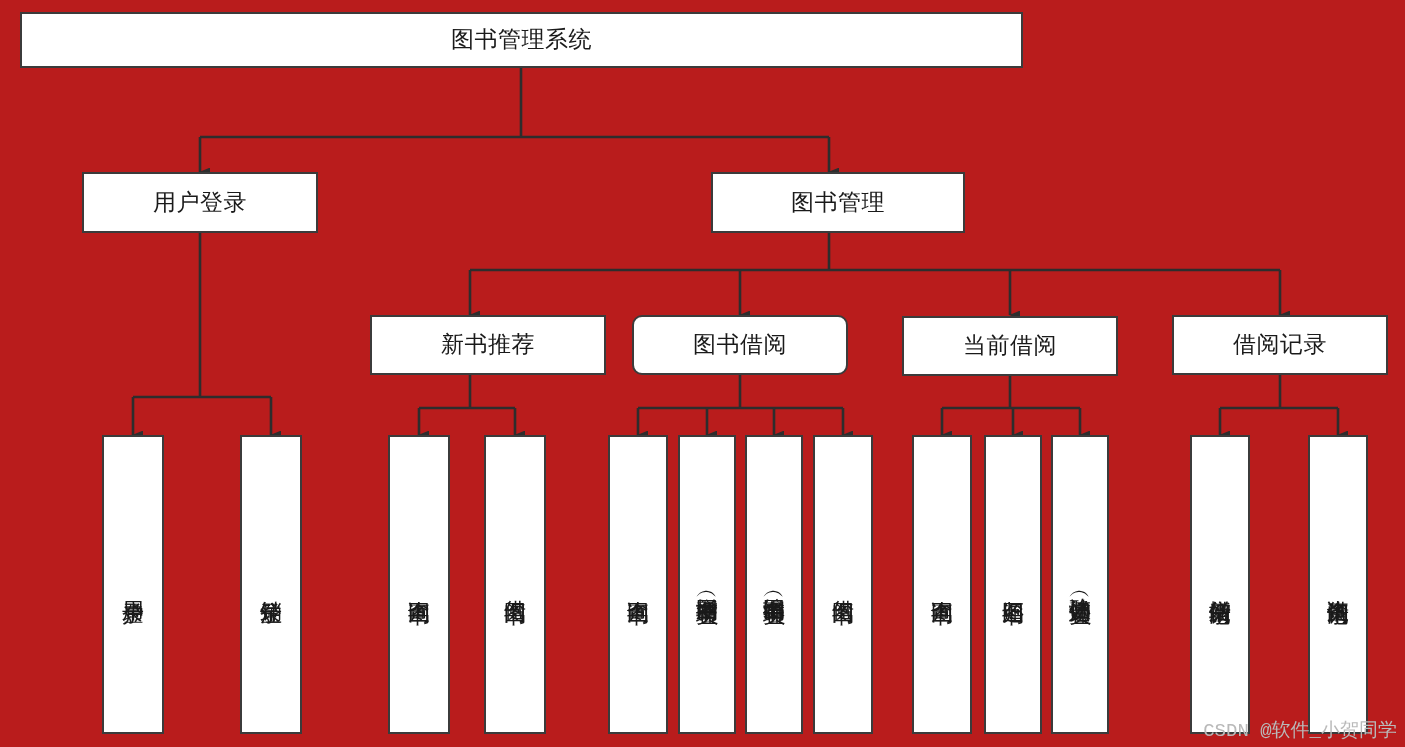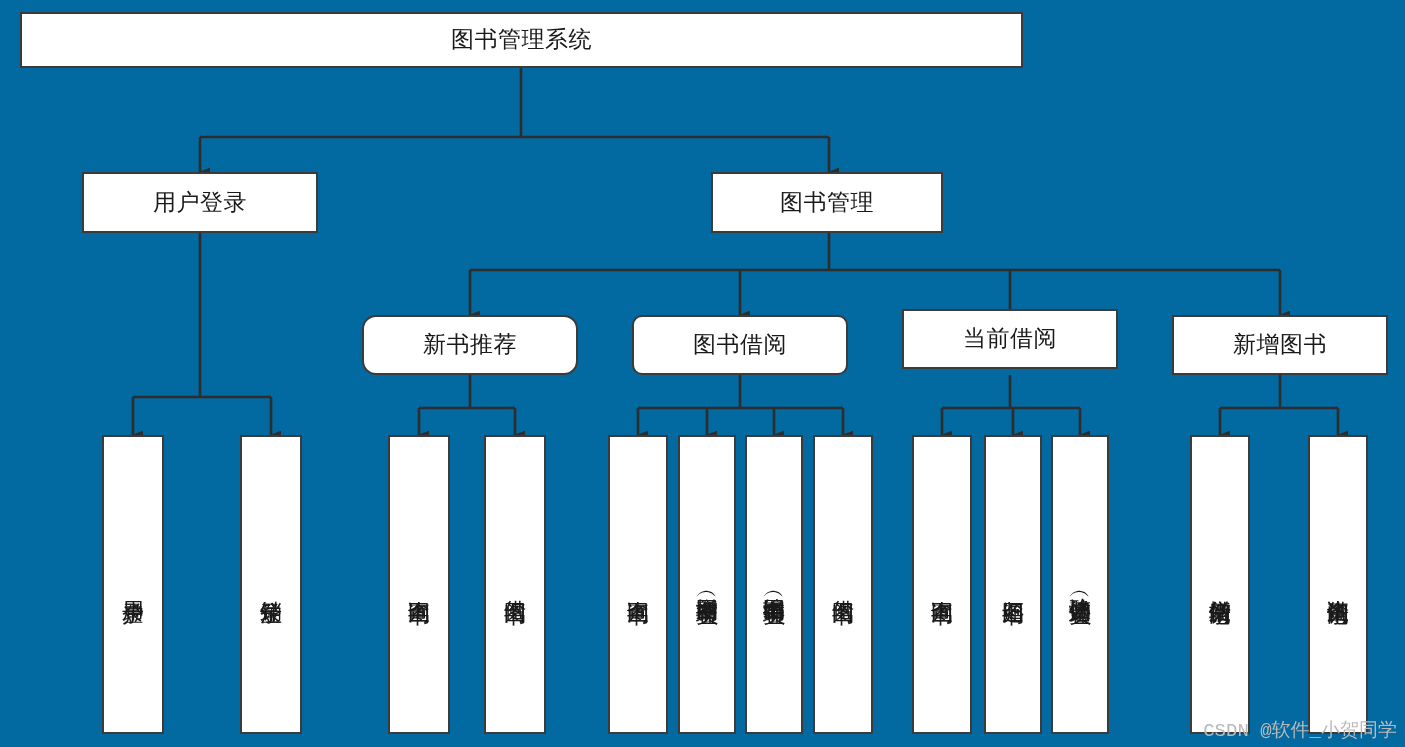--- a/index.html
+++ b/index.html
@@ -10,21 +10,21 @@
   body {
     width: 1405px;
     height: 747px;
     font-family: "DejaVu Sans", "Liberation Sans", sans-serif;
     overflow: hidden;
   }
   #diagram-root {
     position: relative;
     width: 1405px;
     height: 747px;
-    background: #0369a1;
+    background: #b91c1c;
   }
   svg#tree-svg {
     position: absolute;
     left: 0;
     top: 0;
     width: 1405px;
     height: 747px;
   }
   .node-box {
     position: absolute;
@@ -125,35 +125,35 @@
       </g>
   </svg>
 
   <div class="node-box" id="node-root" style="left: 20px; top: 12px; width: 1003px; height: 56px;">
     <span class="node-label-h">图书管理系统</span>
   </div>
 
   <div class="node-box" id="node-l2-0" style="left: 82px; top: 172px; width: 236px; height: 61px;">
     <span class="node-label-h">用户登录</span>
   </div>
-  <div class="node-box" id="node-l2-1" style="left: 711px; top: 172px; width: 232px; height: 61px; align-items: center;">
+  <div class="node-box" id="node-l2-1" style="left: 711px; top: 172px; width: 254px; height: 61px; align-items: center;">
     <span class="node-label-h">图书管理</span>
   </div>
 
-  <div class="node-box" id="node-l3-0" style="left: 362px; top: 315px; width: 216px; height: 60px; border-radius: 14px;">
+  <div class="node-box" id="node-l3-0" style="left: 370px; top: 315px; width: 236px; height: 60px;">
     <span class="node-label-h">新书推荐</span>
   </div>
   <div class="node-box" id="node-l3-1" style="left: 632px; top: 315px; width: 216px; height: 60px; border-radius: 10px;">
     <span class="node-label-h">图书借阅</span>
   </div>
-  <div class="node-box" id="node-l3-2" style="left: 902px; top: 309px; width: 216px; height: 60px;">
+  <div class="node-box" id="node-l3-2" style="left: 902px; top: 316px; width: 216px; height: 60px;">
     <span class="node-label-h">当前借阅</span>
   </div>
   <div class="node-box" id="node-l3-3" style="left: 1172px; top: 315px; width: 216px; height: 60px;">
-    <span class="node-label-h">新增图书</span>
+    <span class="node-label-h">借阅记录</span>
   </div>
 
   <div id="leaf-container">
       <div class="node-box leaf-box" style="left: 102px; top: 435px; width: 62px; height: 299px; padding-top: 0px;">
         <div class="leaf-inner">
           <span class="node-label-v">用户登录</span>
         </div>
       </div>
       <div class="node-box leaf-box" style="left: 240px; top: 435px; width: 62px; height: 299px; padding-top: 0px;">
         <div class="leaf-inner">

